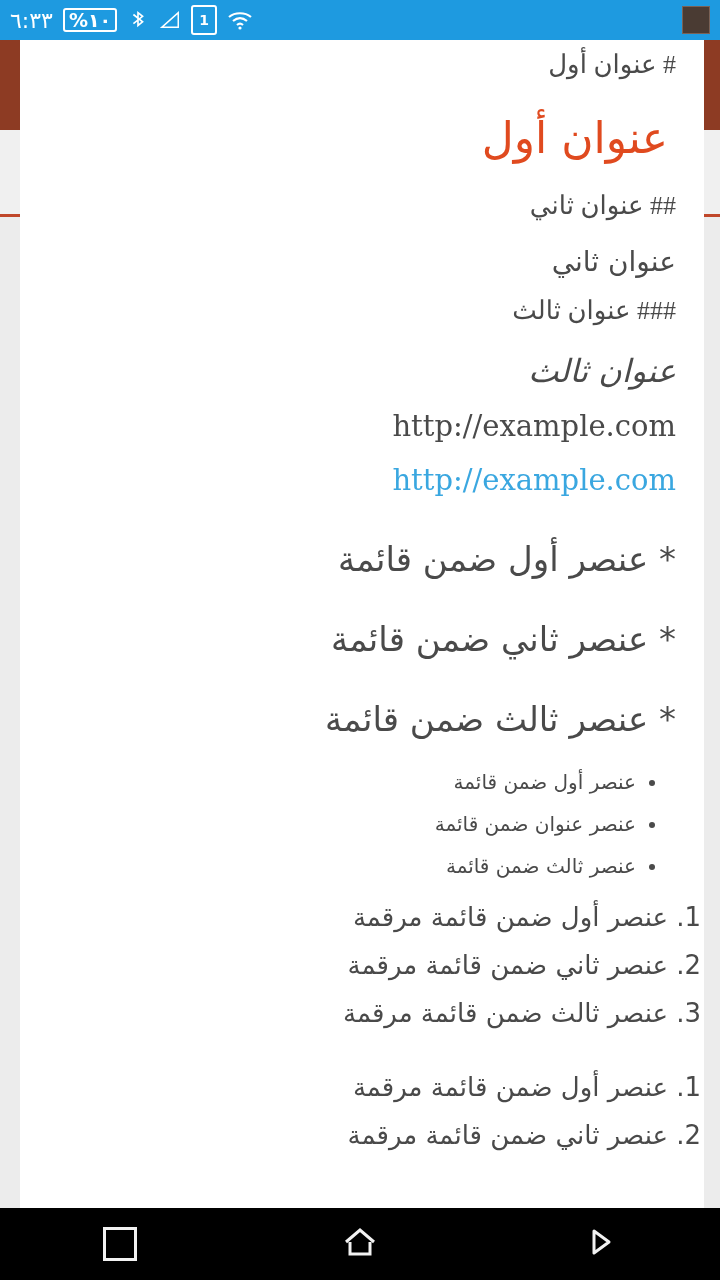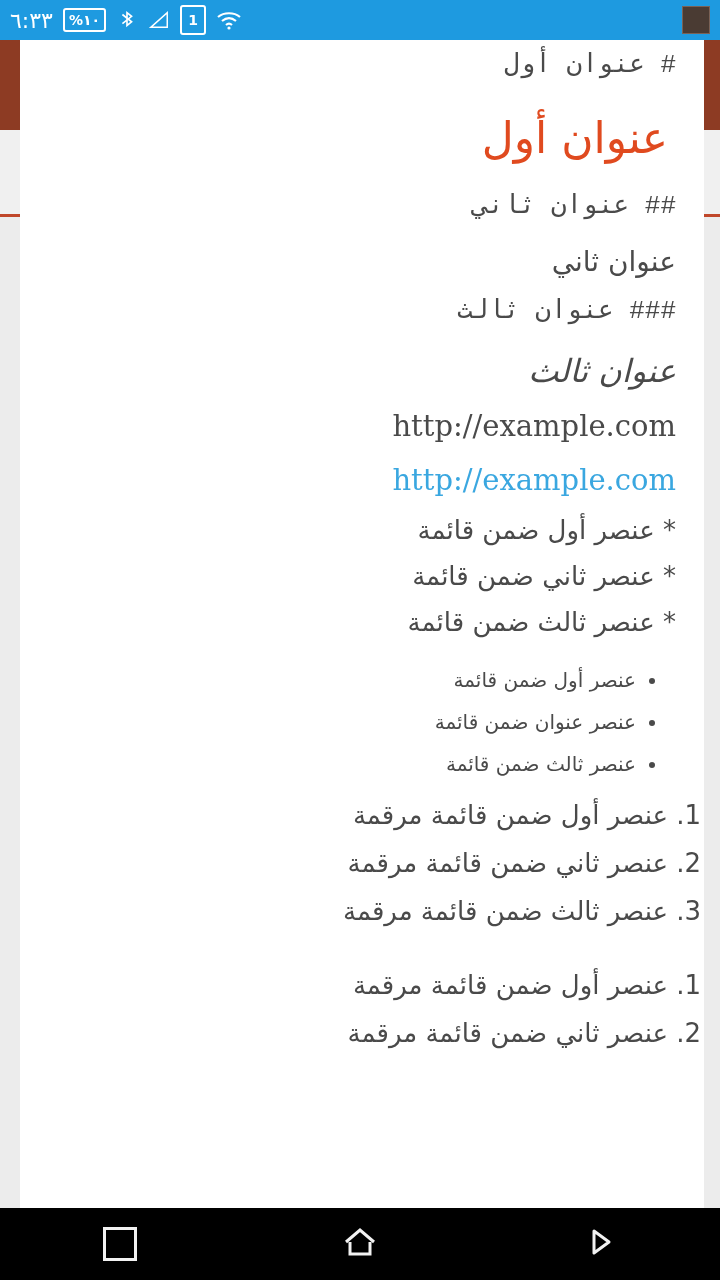--- a/index.html
+++ b/index.html
@@ -35,21 +35,21 @@
     flex: 1;
   }
   .status-clock {
     font-size: 22px;
     font-family: "DejaVu Sans", sans-serif;
     letter-spacing: 0px;
   }
   .battery-badge {
     border: 2px solid #ffffff;
     border-radius: 3px;
-    font-size: 14px;
+    font-size: 19px;
     padding: 0 4px;
     line-height: 18px;
     height: 20px;
     display: flex;
     align-items: center;
     font-weight: bold;
     direction: ltr;
   }
   .icon-sm { width: 22px; height: 24px; display: block; }
   .sim-badge {
@@ -116,21 +116,21 @@
     text-align: right;
     color: #3a3a3a;
   }
 
   .doc-line {
     font-size: 26px;
     line-height: 1.25;
     margin: 0;
     padding: 9px 0;
     color: #4a4a4a;
-    font-family: Liberation Mono, monospace;
+    font-family: Liberation Serif, serif;
   }
   .h1-render {
     font-size: 44px;
     color: #e04a1f;
     margin: 8px;
     padding: 14px 0 10px 0;
     font-weight: normal;
     line-height: 1.15;
   }
   .h2-render {
@@ -162,23 +162,24 @@
     font-size: 29px;
     color: #3aa7e0;
     padding: 10px 0;
     direction: ltr;
     text-align: right;
     font-family: "DejaVu Serif", serif;
     text-decoration: none;
     display: block;
   }
   .star-item {
-    font-size: 26px;
+    font-size: 34px;
     padding: 8px 0;
     color: #4a4a4a;
+    margin-top: 24px;
   }
   ul.bullets, ol.numbers {
     margin: 0;
     padding: 0 40px 0 0;
     list-style-position: outside;
   }
   ul.bullets { list-style-type: disc; margin-top: 14px; }
   ul.bullets li {
     font-size: 20px;
     padding: 9px 0;

